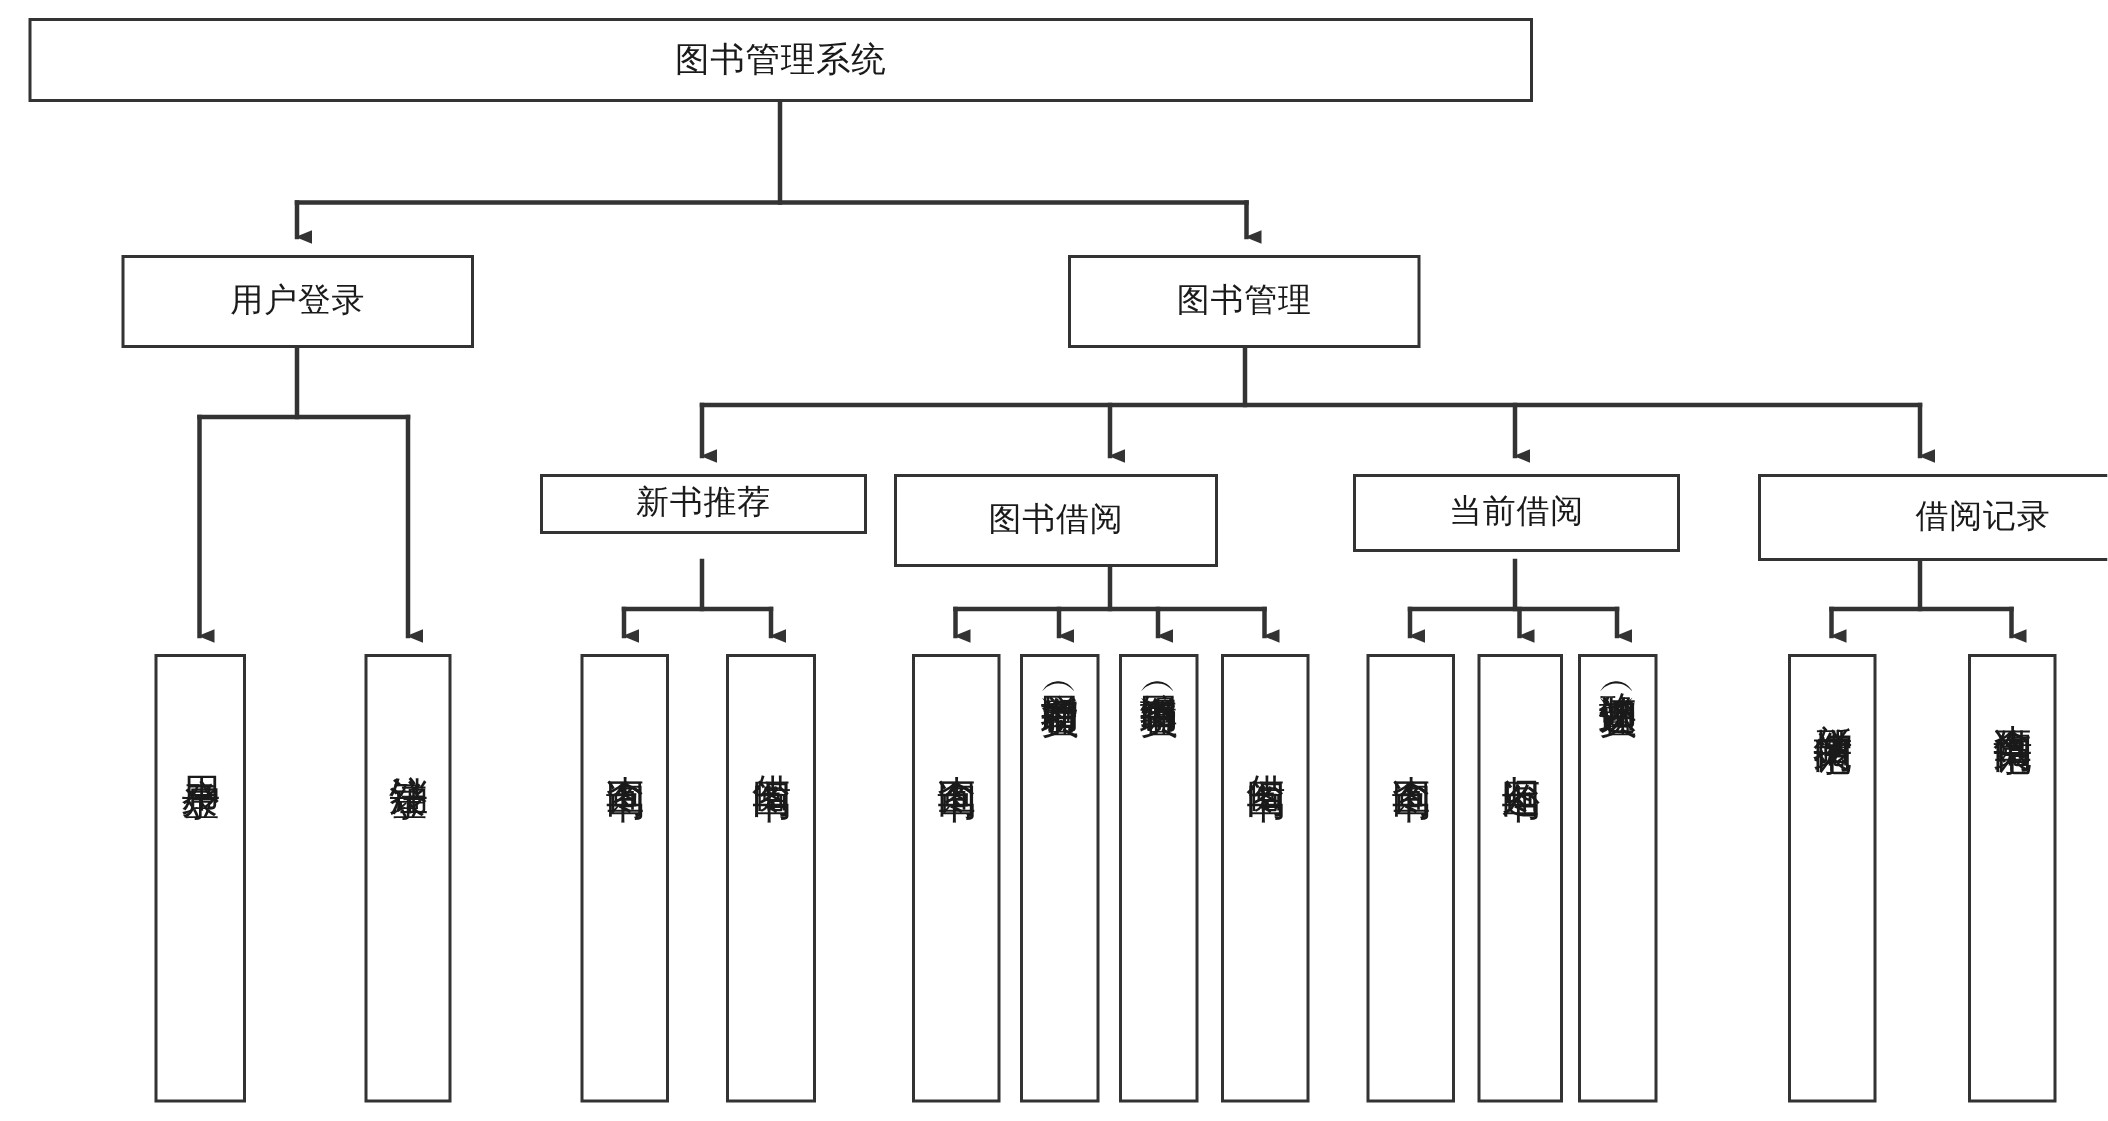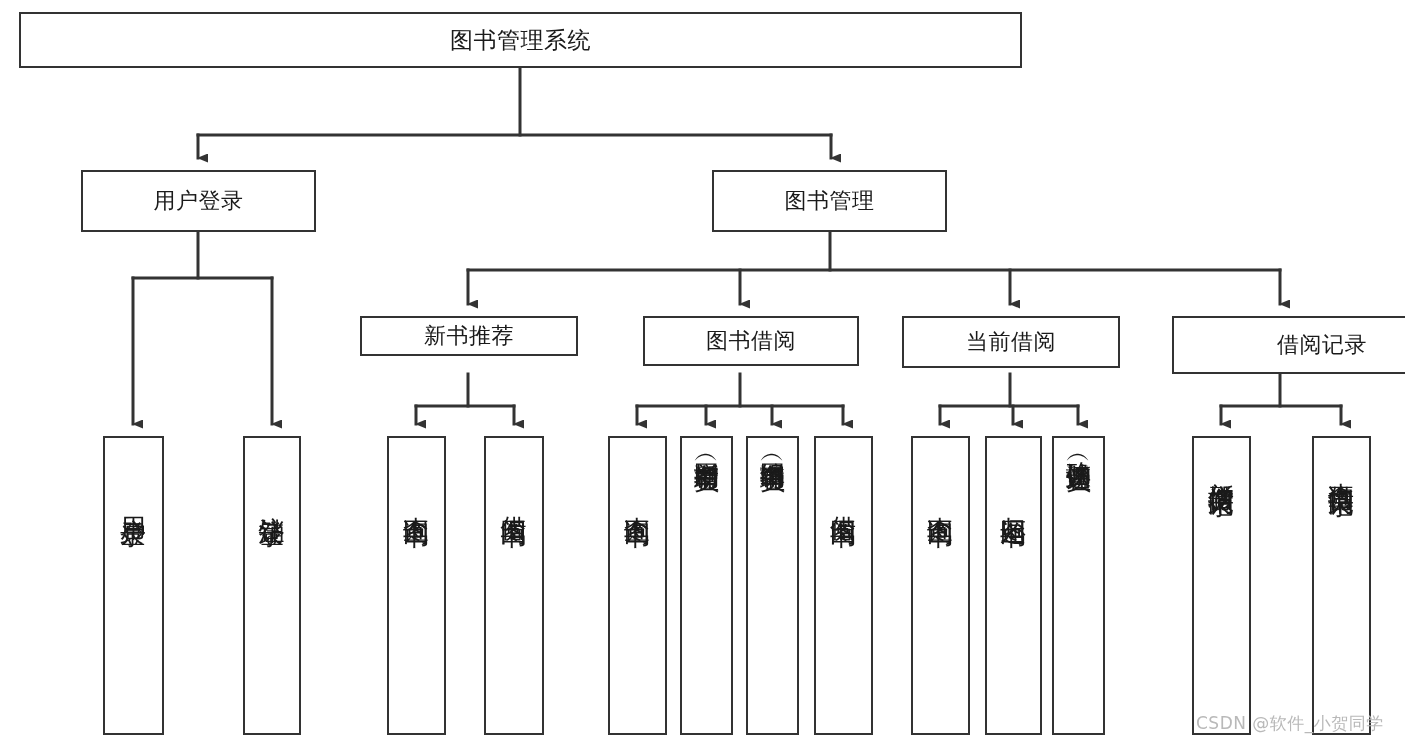--- a/index.html
+++ b/index.html
@@ -135,21 +135,21 @@
   <div class="node horiz" style="left:81px; top:170px; width:235px; height:62px;">
     <span class="label">用户登录</span>
   </div>
   <div class="node horiz" style="left:712px; top:170px; width:235px; height:62px;align-items:center;">
     <span class="label">图书管理</span>
   </div>
 
   <div class="node horiz" style="left:360px; top:316px; width:218px; height:40px;">
     <span class="label">新书推荐</span>
   </div>
-  <div class="node horiz" style="left:643px; top:316px; width:216px; height:50px;">
+  <div class="node horiz" style="left:596px; top:316px; width:216px; height:62px;">
     <span class="label">图书借阅</span>
   </div>
   <div class="node horiz" style="left:902px; top:316px; width:218px; height:52px;">
     <span class="label">当前借阅</span>
   </div>
   <div class="node horiz" style="left:1172px; top:316px; width:252px; height:58px;padding-left:48px;">
     <span class="label">借阅记录</span>
   </div>
 
   <div class="node vert" style="left:103px; top:436px; width:61px; height:299px; padding-top:58px;">
@@ -185,15 +185,14 @@
   <div class="node vert tall" style="left:1052px; top:436px; width:53px; height:299px; padding-top:4px;">
     <span class="label">确认归还（管理员）</span>
   </div>
   <div class="node vert" style="left:1192px; top:436px; width:59px; height:299px; padding-top:24px;">
     <span class="label">新增借阅记录</span>
   </div>
   <div class="node vert" style="left:1312px; top:436px; width:59px; height:299px; padding-top:24px;">
     <span class="label">查询借阅记录</span>
   </div>
 
-  <div class="watermark" style="left:1196px; top:712px;">CSDN @软件_小贺同学</div>
 
 </div>
 
 </body></html>

